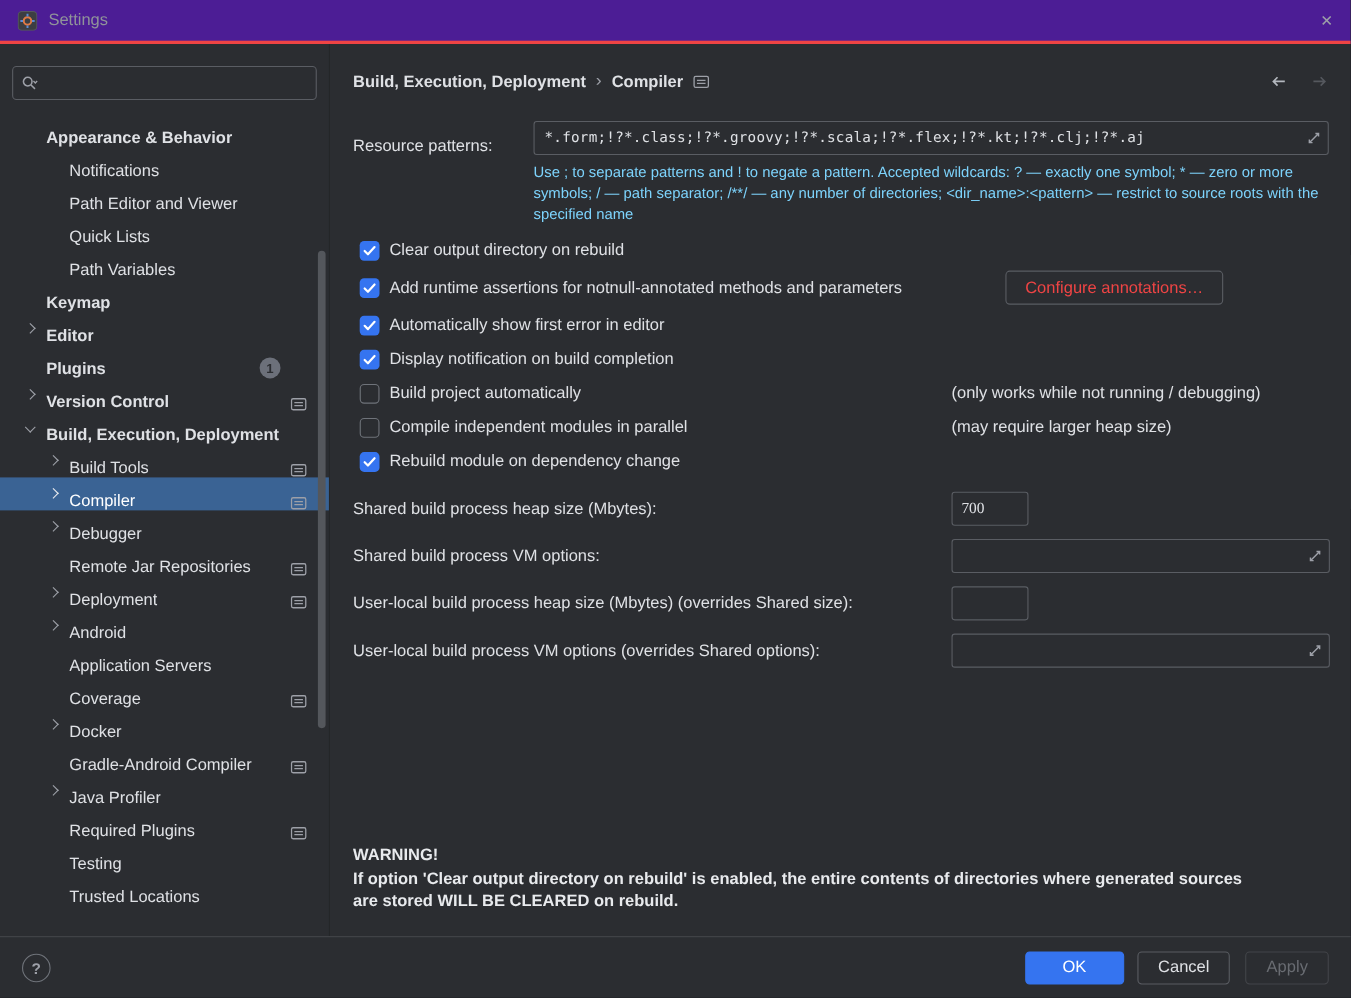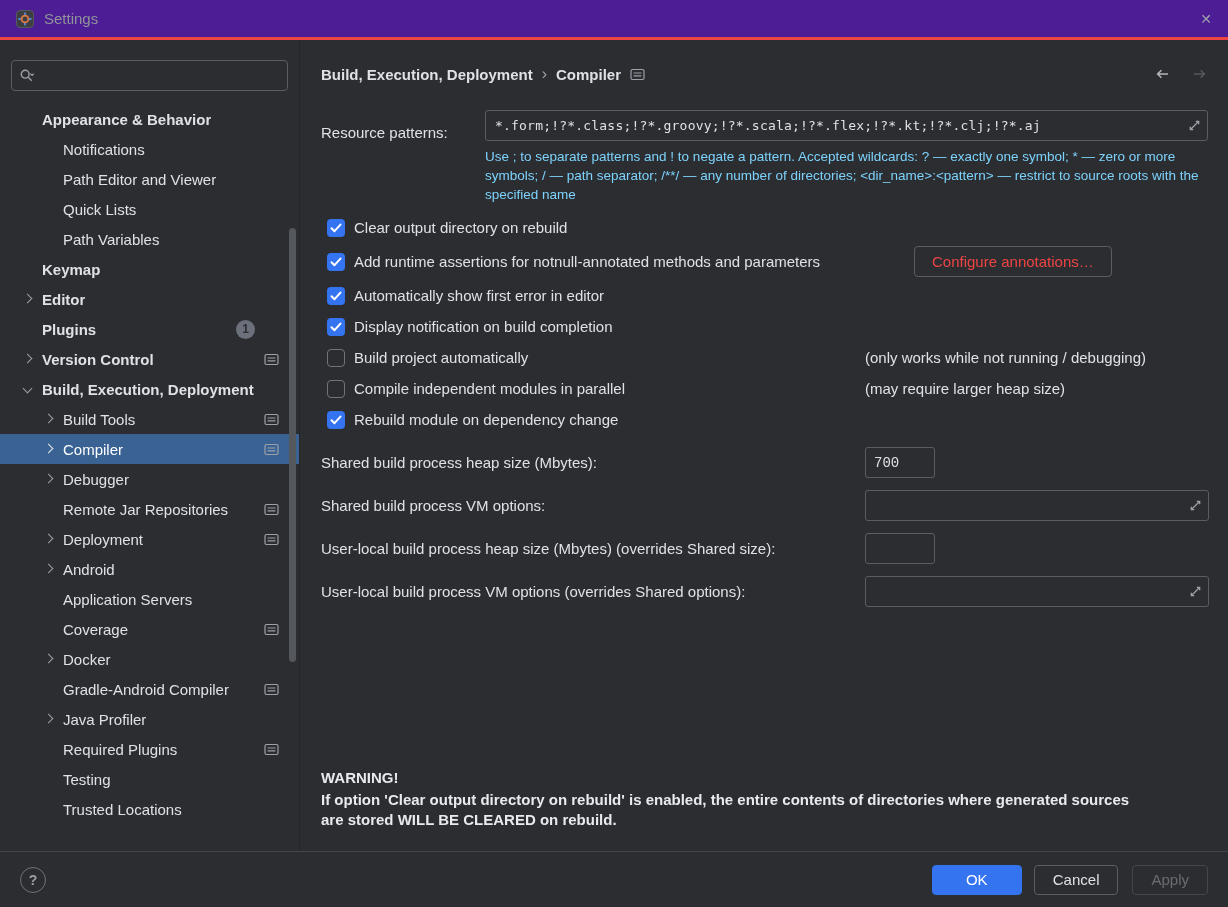--- a/index.html
+++ b/index.html
@@ -15,21 +15,21 @@
 
   
   .bodyrow{display:flex;height:811px}
   .sidebar{width:300px;flex-shrink:0;position:relative;border-right:1px solid #242628;padding-top:20px;overflow:hidden}
   .main{flex:1;padding:20px 20px 0 21px;position:relative;overflow:hidden}
 
   
   .search-box{margin:0 11px 13px 11px;height:31px;border:1px solid #5a5d63;border-radius:4px;display:flex;align-items:center;padding:0 7px;background:#2b2d31}
   .search-box svg{flex-shrink:0}
   .search-input{flex:1;background:transparent;border:none;outline:none;color:#dfe1e5;font-size:14px;margin-left:5px;font-family:inherit}
-  .tree-row{height:30px;display:flex;align-items:center;padding-right:20px;position:relative;font-size:15px;white-space:nowrap;cursor:default;color:#dfe1e5}
+  .tree-row{height:30px;display:flex;align-items:flex-end;padding-right:20px;position:relative;font-size:15px;white-space:nowrap;cursor:default;color:#dfe1e5}
   .tree-row.lvl0{padding-left:42px}
   .tree-row.lvl1{padding-left:63px}
   .tree-row.bold{font-weight:700}
   .tree-row.selected{background:var(--selection,#3a6394);color:#ffffff}
   .chev{position:absolute;width:7px;height:7px;border-right:1.6px solid #9da0a8;border-bottom:1.6px solid #9da0a8}
   .chev.right{transform:rotate(-45deg)}
   .chev.down{transform:rotate(45deg)}
   .lvl0>.chev{left:24px;top:11px}
   .lvl1>.chev{left:45px;top:11px}
   .selected>.chev{border-color:#e8eaed}
@@ -62,21 +62,21 @@
   .cb.unchecked{border:1.6px solid #6f737a;background:transparent}
   .cb-label{font-size:15px}
   .cb-note{position:absolute;left:544px;font-size:15px;color:#dfe1e5}
   .cfg-btn{position:absolute;left:593px;top:3px;height:31px;padding:0 17px;border:1px solid #5a5d63;border-radius:4px;background:transparent;color:#ef4444;font-size:15px;font-family:inherit;cursor:pointer}
 
   
   .fields{margin-top:6px}
   .field-row{position:relative;height:43px;display:flex;align-items:center}
   .field-label{font-size:15px}
   .field-wrap{position:absolute;left:544px;height:31px;display:inline-flex}
-  .field-input{height:31px;border:1px solid #5a5d63;border-radius:3px;background:transparent;color:#dfe1e5;font-size:14px;padding:0 8px;font-family:Liberation Mono, monospace;outline:none}
+  .field-input{height:31px;border:1px solid #5a5d63;border-radius:3px;background:transparent;color:#dfe1e5;font-size:14px;padding:0 8px;font-family:Liberation Serif, serif;outline:none}
   .field-input.small{width:70px}
   .field-input.large{width:344px;padding-right:26px}
   .field-expand{position:absolute;right:7px;top:9px;line-height:0;cursor:pointer}
 
   
   .warning{margin-top:155px;max-width:820px;font-size:15px;font-weight:700;line-height:20px;color:#e8eaed}
   .warning-title{display:block;margin-bottom:2px}
 
   
   .footer{position:absolute;left:0;right:0;bottom:0;height:56px;background:#2b2d31;border-top:1px solid #43454a;display:flex;align-items:center;padding:0 20px}

